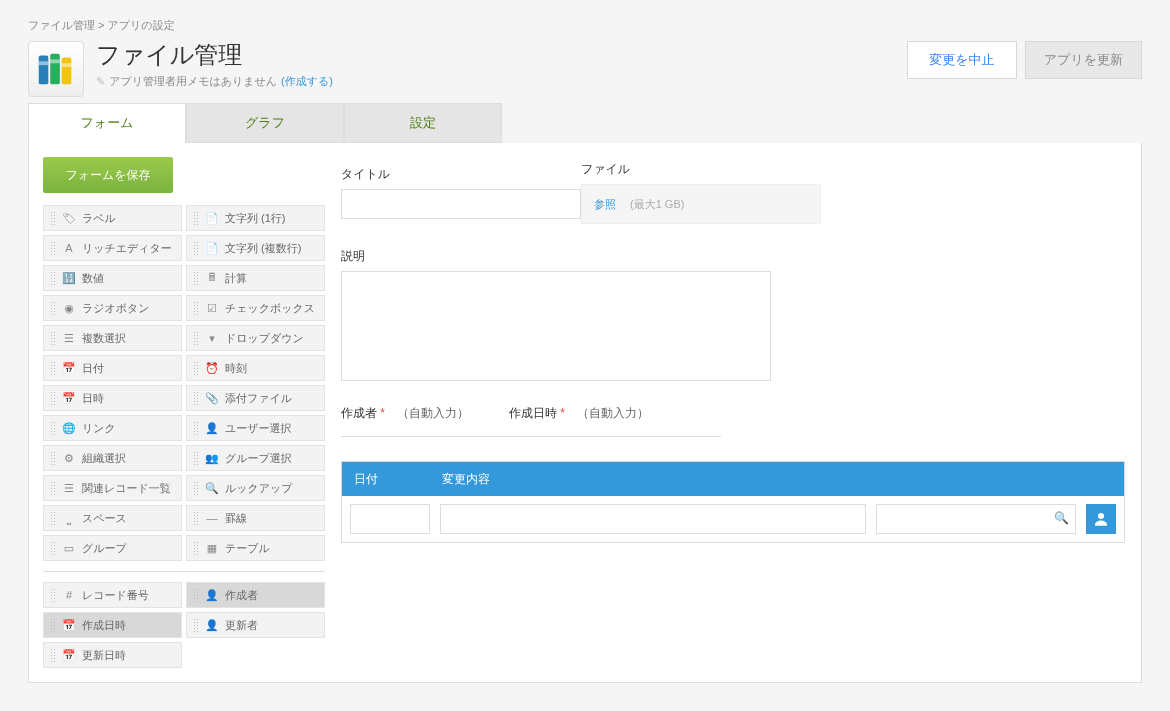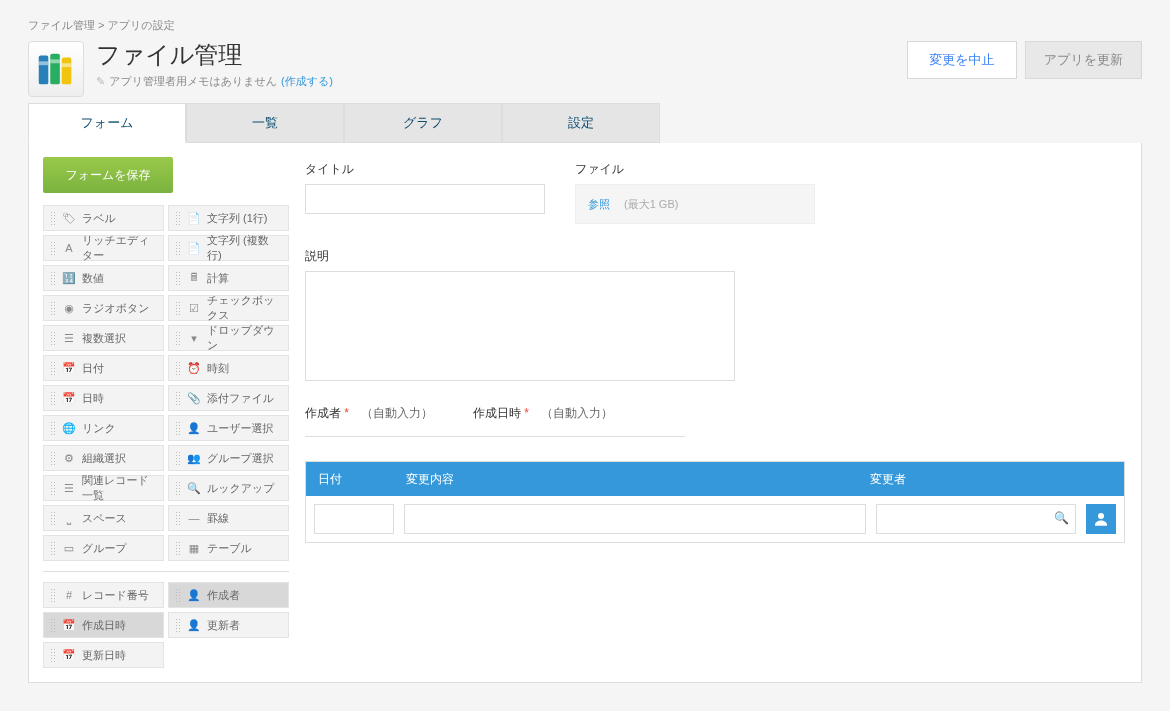--- a/index.html
+++ b/index.html
@@ -15,36 +15,36 @@
 .admin-memo { font-size: 11px; color: #888; margin-top: 4px; display:flex; align-items:center; gap:4px; }
 .admin-memo .memo-icon { color:#bbb; }
 .admin-memo a { color: #3498db; text-decoration: none; }
 .header-actions { display: flex; gap: 8px; align-items: flex-start; }
 .btn { display: inline-flex; align-items: center; justify-content: center; height: 38px; min-width: 110px; padding: 0 18px; border: 1px solid #d8d8d8; background: #fff; font-size: 13px; cursor: pointer; }
 .btn-cancel { color: #3b82f6; }
 .btn-update { background: #e8e8e8; color: #888; }
 .last-updated { text-align: right; font-size: 11px; color: #888; margin-top: 6px; margin-bottom: 4px; }
 .last-updated .placeholder { display:inline-block; width:60px; height:12px; background:#eee; vertical-align:middle; }
 .tabs { display: flex; }
-.tab { width: 158px; height: 40px; display:flex; align-items:center; justify-content:center; background:#e5e5e5; color:#0c4a6e; font-size:13px; cursor:pointer; border:1px solid #ddd;font-family:Liberation Mono, monospace; }
+.tab { width: 158px; height: 40px; display:flex; align-items:center; justify-content:center; background:#e5e5e5; color:#4d7c0f; font-size:13px; cursor:pointer; border:1px solid #ddd;font-family:Liberation Mono, monospace; }
 .tab.active { background:#fff; border-bottom-color:#fff; }
 
 .panel { background:#fff; border:1px solid #ddd; border-top:none; padding:14px; display:flex; gap:14px; }
 
-.sidebar { width: 246px; flex-shrink:0; }
+.sidebar { width: 282px; flex-shrink:0; }
 .save-form-btn { background:#8FC31F; background:linear-gradient(#9ac94a,#7ab33f); color:#fff; height:36px; width:130px; display:flex; align-items:center; justify-content:center; font-size:12px; cursor:pointer; margin-bottom:12px; border-radius:2px; }
 .palette { display:grid; grid-template-columns: 1fr 1fr; gap:4px 4px; }
 .palette-item { background:#f3f3f3; border:1px solid #e3e3e3; height:26px; display:flex; align-items:center; padding:0 6px; gap:6px; font-size:11px; color:#666; cursor:grab; position:relative; }
 .palette-item.dark { background:#d8d8d8; }
 .palette-item .grip { width:6px; height:14px; background-image: radial-gradient(#bbb 1px, transparent 1px); background-size:3px 3px; flex-shrink:0; }
 .palette-item .p-icon { width:14px; height:14px; display:flex; align-items:center; justify-content:center; color:#888; flex-shrink:0; }
 .palette-divider { grid-column: 1 / -1; height:1px; background:#ddd; margin:6px 0; }
 
 .canvas { flex:1; padding:4px 2px; }
-.form-row { display:flex; gap:30px; margin-bottom:24px; }
+.form-row { display:flex; margin-bottom:24px;align-items:center; }
 .form-group { display:flex; flex-direction:column; gap:6px; }
 .form-group.title-g { width:240px; }
 .form-group.file-g { width:240px; }
 .form-label { font-size:12px; color:#333; }
 .req { color:#e74c3c; }
 .text-input { height:30px; border:1px solid #ddd; background:#fff; padding:0 6px; font-size:12px; }
 .file-box { background:#f5f5f5; border:1px solid #eee; height:40px; display:flex; align-items:center; gap:14px; padding:0 12px; font-size:11px; }
 .file-box .browse { color:#3498db; cursor:pointer; }
 .file-box .max { color:#aaa; }
 .desc-group { width:430px; margin-bottom:24px;margin-top:10px; }
@@ -97,21 +97,20 @@
       </div>
     </div>
     <div class="header-actions">
       <button class="btn btn-cancel">変更を中止</button>
       <button class="btn btn-update">アプリを更新</button>
     </div>
   </div>
 
   <div class="tabs">
     <div class="tab active">フォーム</div>
-    <div class="tab">一覧</div>
     <div class="tab">グラフ</div>
     <div class="tab">設定</div>
   </div>
 
   <div class="panel">
     <div class="sidebar">
       <div class="save-form-btn">フォームを保存</div>
 
       <div class="palette">
         <div class="palette-item">
@@ -306,21 +305,20 @@
         <div class="meta-group">
           <span><span>作成日時</span> <span class="req">*</span></span>
           <span class="meta-value">（自動入力）</span>
         </div>
       </div>
 
       <div class="table-block">
         <div class="table-head">
           <div class="th-date">日付</div>
           <div class="th-content">変更内容</div>
-          <div class="th-mod">変更者</div>
         </div>
         <div class="table-row">
           <input class="td-input td-date" type="text" style="">
           <input class="td-input td-content" type="text" style="">
           <div class="td-input td-mod">
             <span class="search-ic">🔍</span>
           </div>
           <div class="avatar-btn">
             <svg viewBox="0 0 24 24" fill="#fff">
                 <circle cx="12" cy="8" r="4"></circle>

